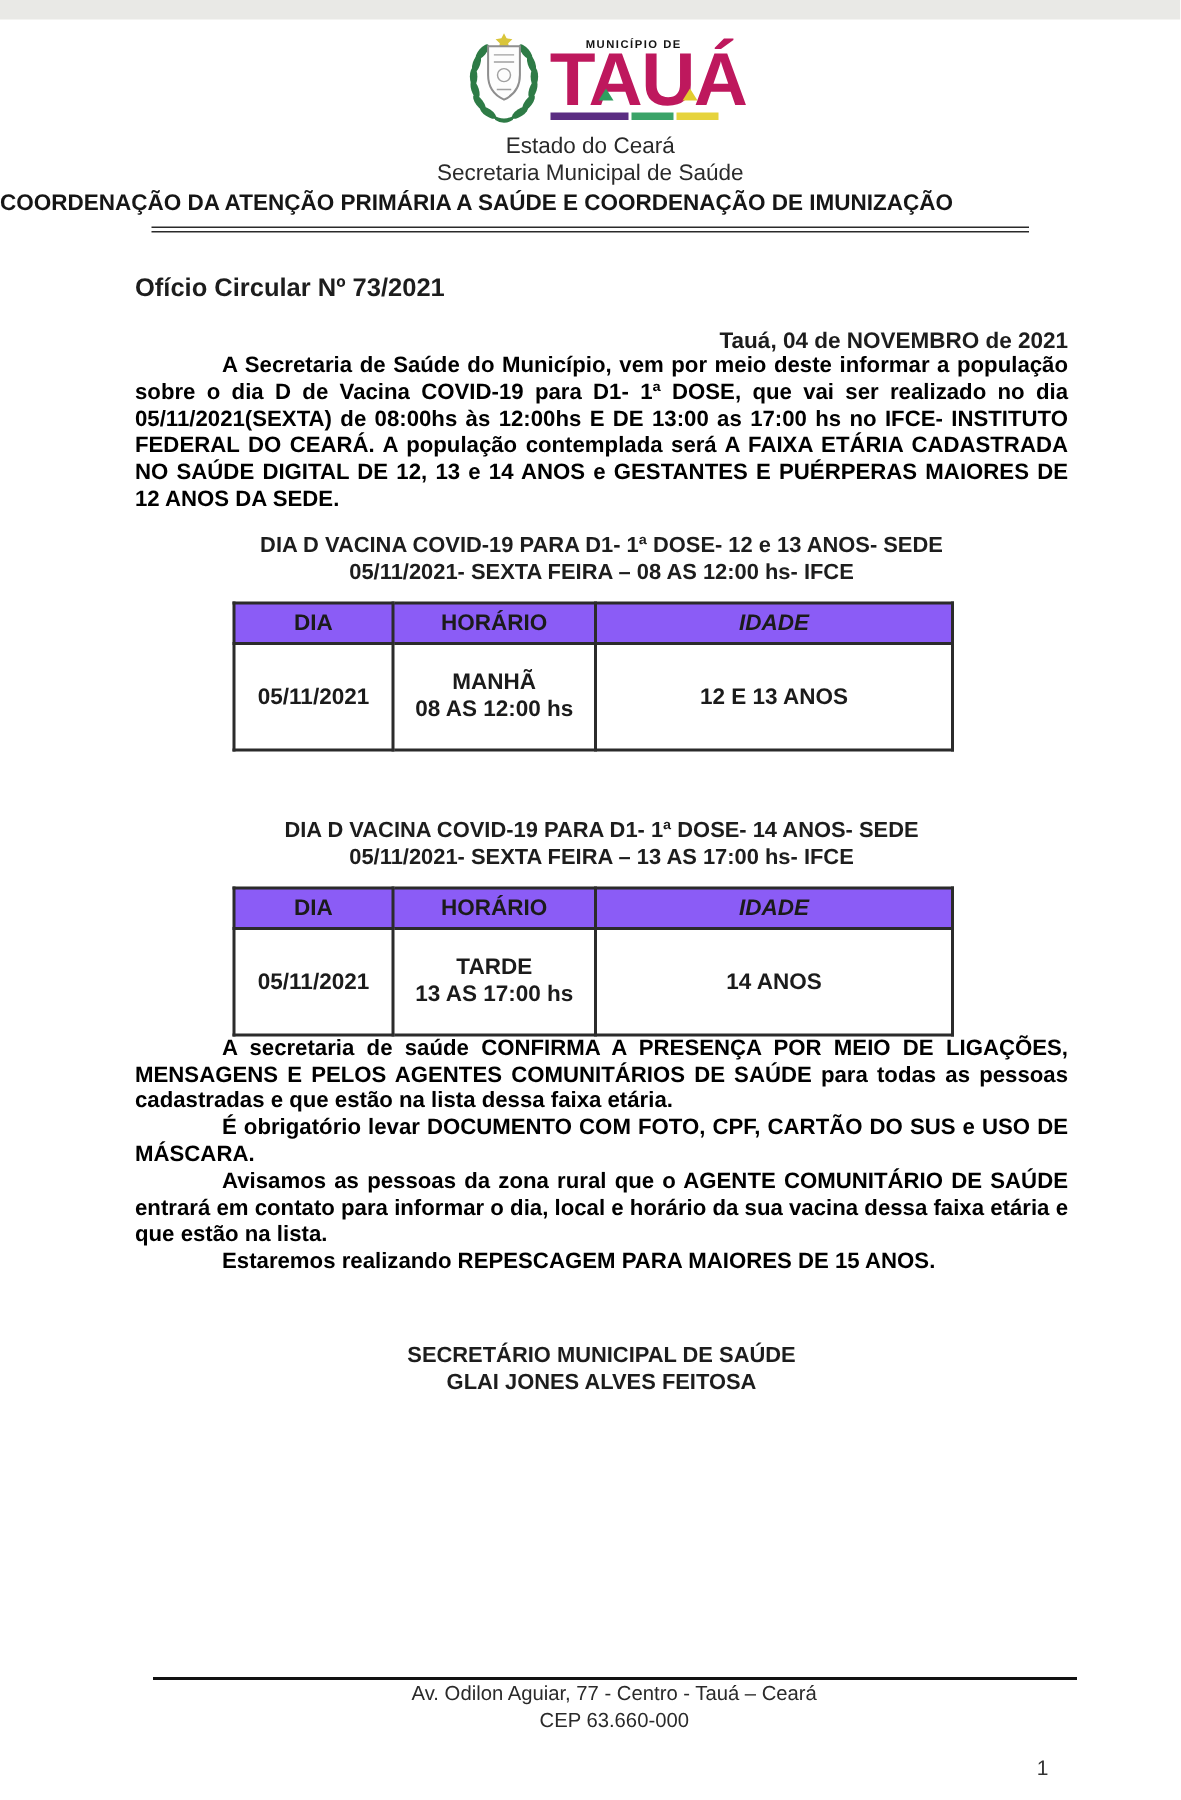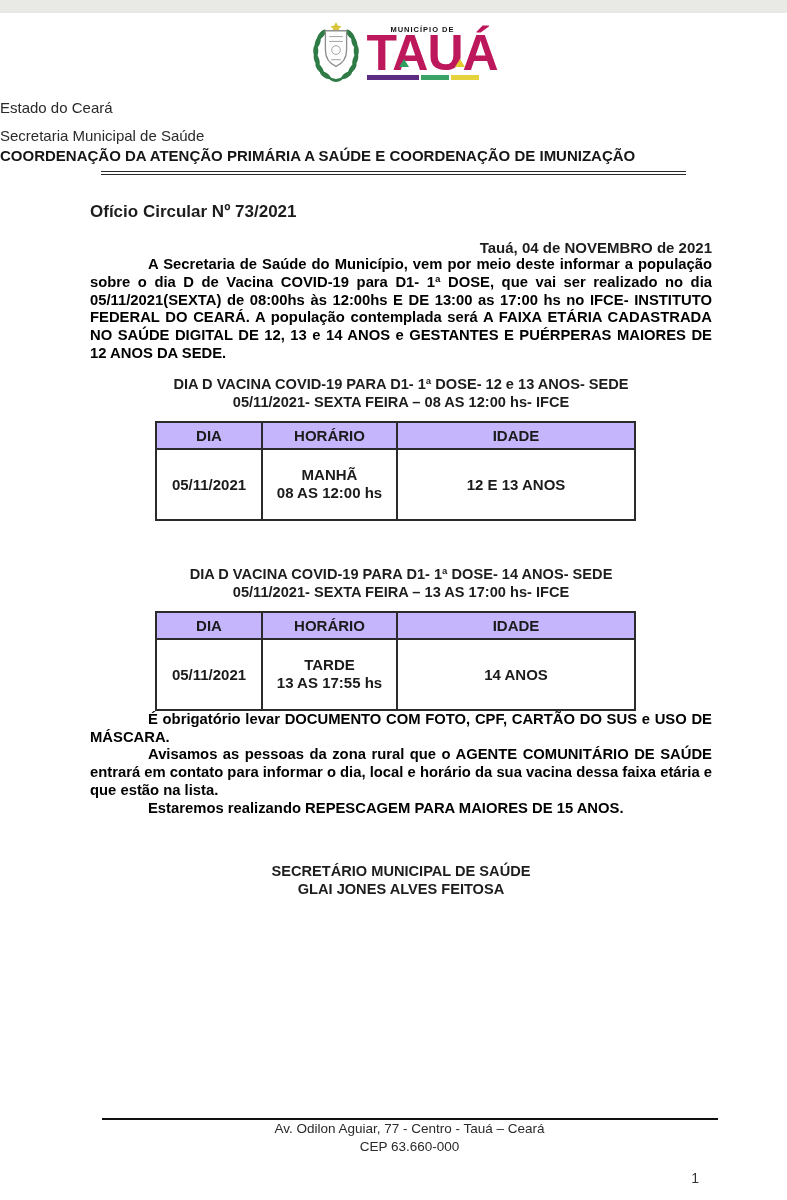--- a/index.html
+++ b/index.html
@@ -33,21 +33,21 @@
   .logo-tri{position:absolute;width:0;height:0;
     border-left:5px solid transparent;border-right:5px solid transparent;}
   .logo-tri.green{border-bottom:8px solid #2f9e5f;left:32px;bottom:13px;}
   .logo-tri.yellow{border-bottom:8px solid #e3cc2e;left:88px;bottom:13px;}
   .logo-bar{display:flex;height:5px;margin-top:3px;}
   .logo-bar .seg1{width:52px;background:#5b2d82;}
   .logo-bar .seg2{width:28px;background:#3aa368;margin-left:2px;}
   .logo-bar .seg3{width:28px;background:#e6d33c;margin-left:2px;}
 
   
-  .org-line{font-size:15px;color:#2a2a2a;line-height:16px;margin-top:12px;}
+  .org-line{font-size:15px;text-align:center;color:#2a2a2a;line-height:16px;margin-top:2px;}
   .org-coord{font-size:15px;font-weight:bold;color:#161616;line-height:17px;margin-top:3px;}
   .double-rule{
     width:585px;margin:7px auto 0 auto;height:2px;
     border-top:1.6px solid #2a2a2a;border-bottom:1px solid #2a2a2a;
   }
 
   
   .content{padding:0 75px 0 90px;}
   .ref{margin-top:27px;font-size:17px;font-weight:bold;}
   .dateline{margin-top:17px;font-size:15px;font-weight:bold;text-align:right;}
@@ -67,25 +67,25 @@
   .t2-title{margin-top:44px;}
 
   table.sched{
     border-collapse:collapse;margin-left:65px;margin-top:10px;
     width:473px;table-layout:fixed;
   }
   table.sched th,table.sched td{
     border:2px solid #2b2b2b;font-size:15px;font-weight:bold;
     text-align:center;vertical-align:middle;padding:0;color:#1b1b1b;
   }
-  table.sched th{height:25px;background:#c4b5fd;}
+  table.sched th{height:25px;background:#8b5cf6;}
   table.sched td{height:69px;background:#fff;}
   table.sched .col-dia{width:104px;}
   table.sched .col-hor{width:133px;}
-  table.sched .col-ida{width:236px;}
+  table.sched .col-ida{width:236px;font-style:italic;}
   .cell-line{display:block;line-height:18px;}
 
   .salutation{margin-top:37px;font-size:15px;font-weight:bold;}
   .sig-block{margin-top:44px;text-align:center;font-size:14.6px;font-weight:bold;line-height:18px;}
 
   
   .footer{position:absolute;left:16px;top:1118px;width:787px;}
   .footer-rule{width:616px;margin:0 auto;border-top:2.6px solid #111;}
   .footer-line{font-size:13.5px;text-align:center;color:#2a2a2a;line-height:16.5px;margin-top:1px;}
   .footer-line:first-of-type{margin-top:4px;}
@@ -176,27 +176,28 @@
         <th class="col-dia">DIA</th>
         <th class="col-hor">HORÁRIO</th>
         <th class="col-ida">IDADE</th>
       </tr>
     </thead>
     <tbody>
       <tr>
         <td>05/11/2021</td>
         <td>
           <span class="cell-line">TARDE</span>
-          <span class="cell-line">13 AS 17:55 hs</span>
+          <span class="cell-line">13 AS 17:00 hs</span>
         </td>
         <td>14 ANOS</td>
       </tr>
     </tbody>
   </table>
 
+  <p class="body-par p2">A secretaria de saúde CONFIRMA A PRESENÇA POR MEIO DE LIGAÇÕES, MENSAGENS E PELOS AGENTES COMUNITÁRIOS DE SAÚDE para todas as pessoas cadastradas e que estão na lista dessa faixa etária.</p>
   <p class="body-par p3">É obrigatório levar DOCUMENTO COM FOTO, CPF, CARTÃO DO SUS e USO DE MÁSCARA.</p>
   <p class="body-par p4">Avisamos as pessoas da zona rural que o AGENTE COMUNITÁRIO DE SAÚDE entrará em contato para informar o dia, local e horário da sua vacina dessa faixa etária e que estão na lista.</p>
   <p class="body-par p5">Estaremos realizando REPESCAGEM PARA MAIORES DE 15 ANOS.</p>
 
 
   <div class="sig-block">
     <div>SECRETÁRIO MUNICIPAL DE SAÚDE</div>
     <div>GLAI JONES ALVES FEITOSA</div>
   </div>
 </div>

